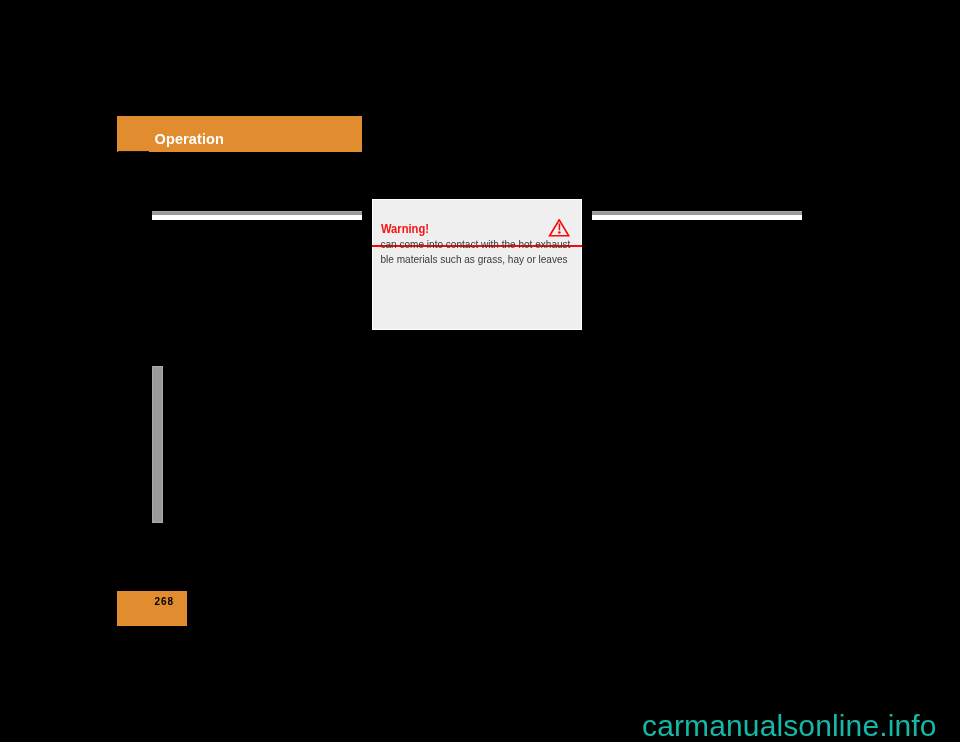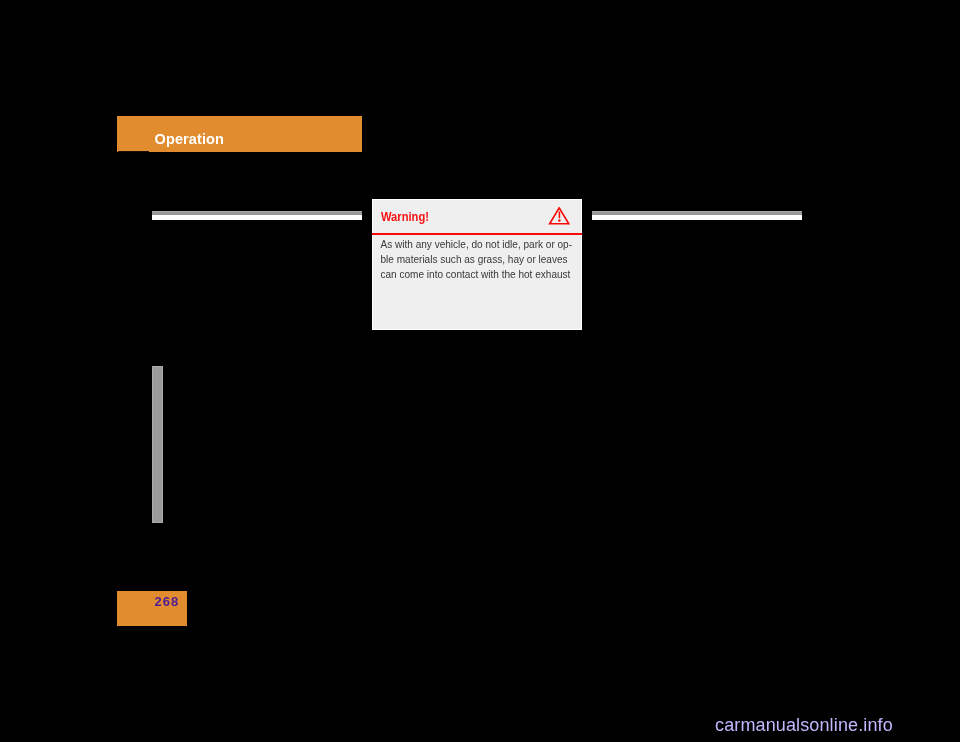--- a/index.html
+++ b/index.html
@@ -35,21 +35,21 @@
   .rule .rule-bot{height:4.3px;background:#ffffff;}
   #rule-left{left:151.5px;top:211px;width:210px;}
   #rule-right{left:591.5px;top:211px;width:210px;}
 
   
   .warning-box{
     position:absolute;left:372px;top:199px;width:210px;height:131px;
     background:#efefef;box-sizing:border-box;
     box-shadow:inset 0 0 0 1px #ffffff;
   }
-  .warning-head{position:relative;height:34px;}
+  .warning-head{position:relative;height:34px;margin-top:12px;}
   .warning-title{
     position:absolute;left:8.8px;top:11.1px;
     color:#f81414;font-size:13.05px;font-weight:bold;line-height:13.05px;
     transform:scaleX(0.855) translateZ(0);transform-origin:left top;
   }
   .warning-icon{position:absolute;left:176.2px;top:8.2px;width:22px;height:19px;}
   .warning-divider{height:2px;background:#f90808;}
   .warning-body{
     position:absolute;left:8.5px;top:39.3px;width:198px;
     font-size:10.05px;color:#383838;
@@ -61,28 +61,28 @@
     position:absolute;left:151.5px;top:365.8px;width:11.7px;height:157px;
     background:#9a9a9a;box-shadow:inset 0 0 0 1px #aaaaaa;
   }
 
   
   .page-number-box{
     position:absolute;left:117px;top:590.9px;width:70.2px;height:35.2px;background:#e28c30;
   }
   .page-number{
     position:absolute;left:37.4px;top:4.4px;
-    font-size:13px;font-weight:bold;color:#4c1d95;
+    font-size:10px;font-weight:bold;color:#000000;
     line-height:14.8px;letter-spacing:1.05px;
   }
 
   
   .watermark{
-    position:absolute;left:715px;top:712.4px;
-    color:#c4b5fd;font-size:18px;line-height:27.1px;letter-spacing:0.13px;
+    position:absolute;left:642px;top:712.4px;
+    color:#14b8a6;font-size:30px;line-height:27.1px;letter-spacing:0.13px;
   }
 </style>
 </head>
 <body>
 
 <div class="page">
 
   <div class="section-header">
     <span class="section-header-label">Operation</span>
     <span class="section-header-notch"></span>
@@ -103,23 +103,22 @@
       <span class="warning-icon">
         <svg viewBox="0 0 22 19" width="22" height="19">
           <path d="M11.2 0.85 L20.75 16.75 L1.65 16.75 Z" fill="none" stroke="#f90808" stroke-width="1.65" stroke-linejoin="miter" stroke-miterlimit="8"></path>
           <path d="M11.4 4.45 L11.4 11.25" fill="none" stroke="#f90808" stroke-width="1.55" stroke-linecap="butt"></path>
           <circle cx="11.4" cy="13.5" r="1.25" fill="#f90808"></circle>
         </svg>
       </span>
     </div>
     <div class="warning-divider"></div>
     <div class="warning-body">
-      <div class="wline">As with any vehicle, do not idle, park or op-</div>
+      <div class="wline">can come into contact with the hot exhaust</div>
       <div class="wline">ble materials such as grass, hay or leaves</div>
-      <div class="wline">can come into contact with the hot exhaust</div>
     </div>
   </div>
 
   <div class="vbar"></div>
 
   <div class="page-number-box">
     <span class="page-number">268</span>
   </div>
 
   <div class="watermark">carmanualsonline.info</div>

